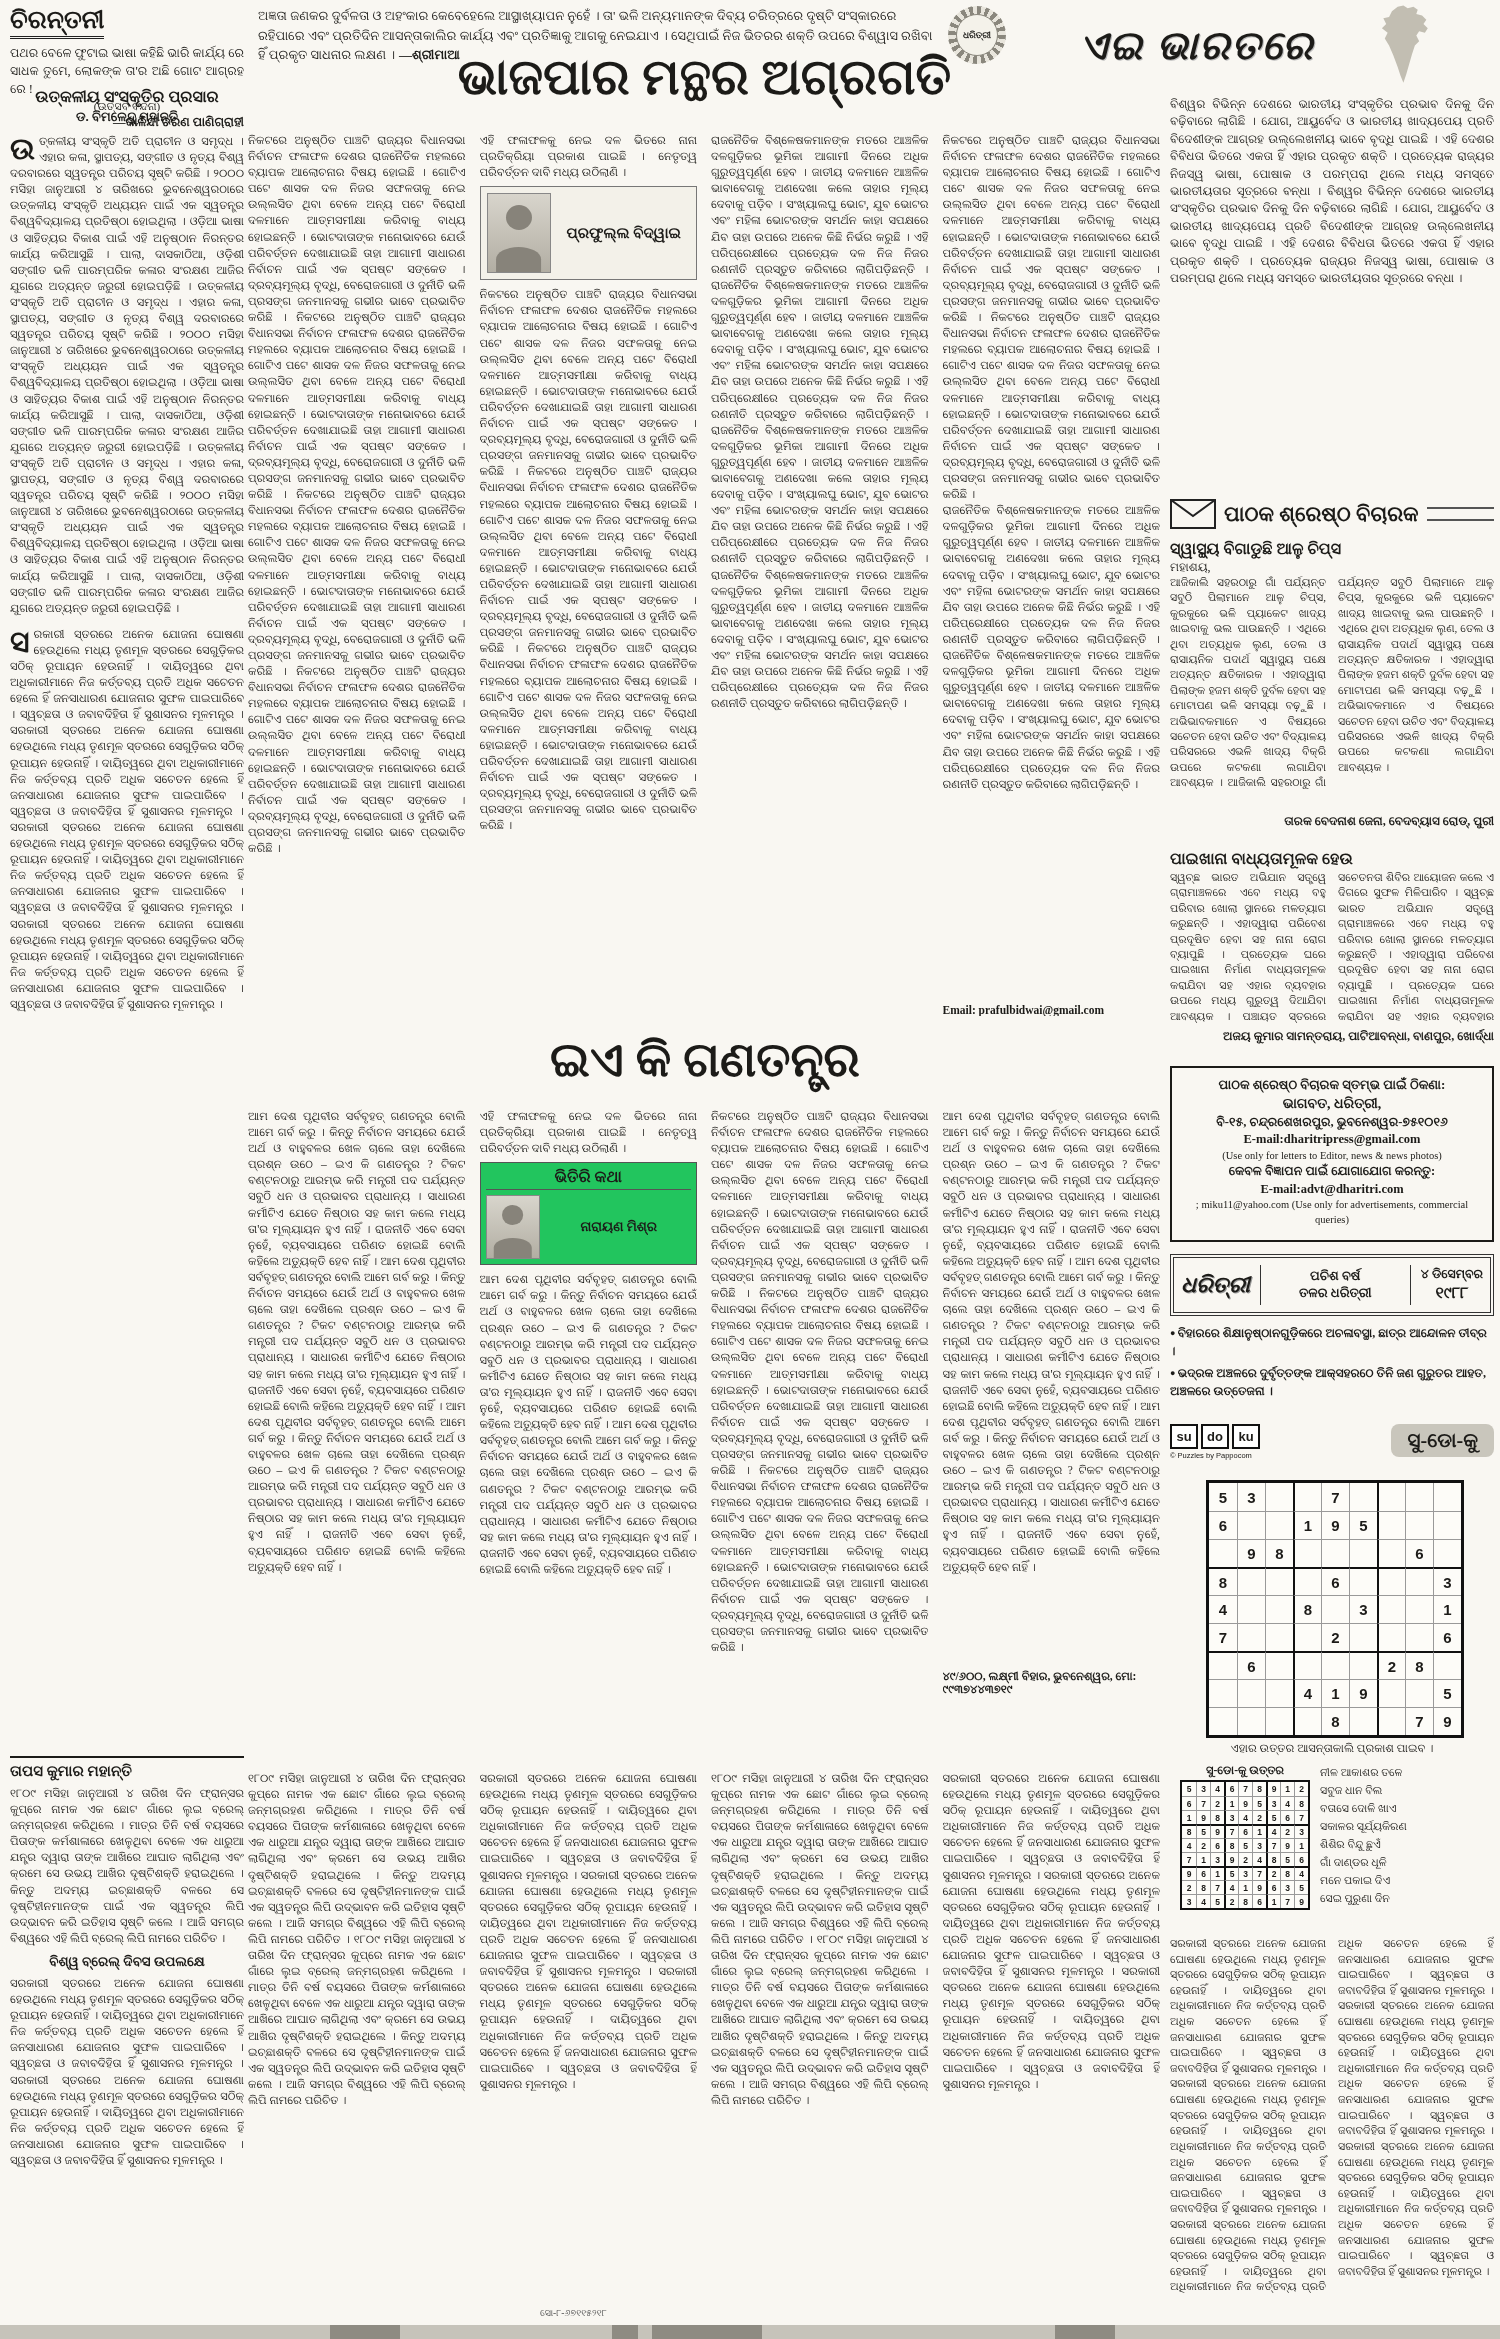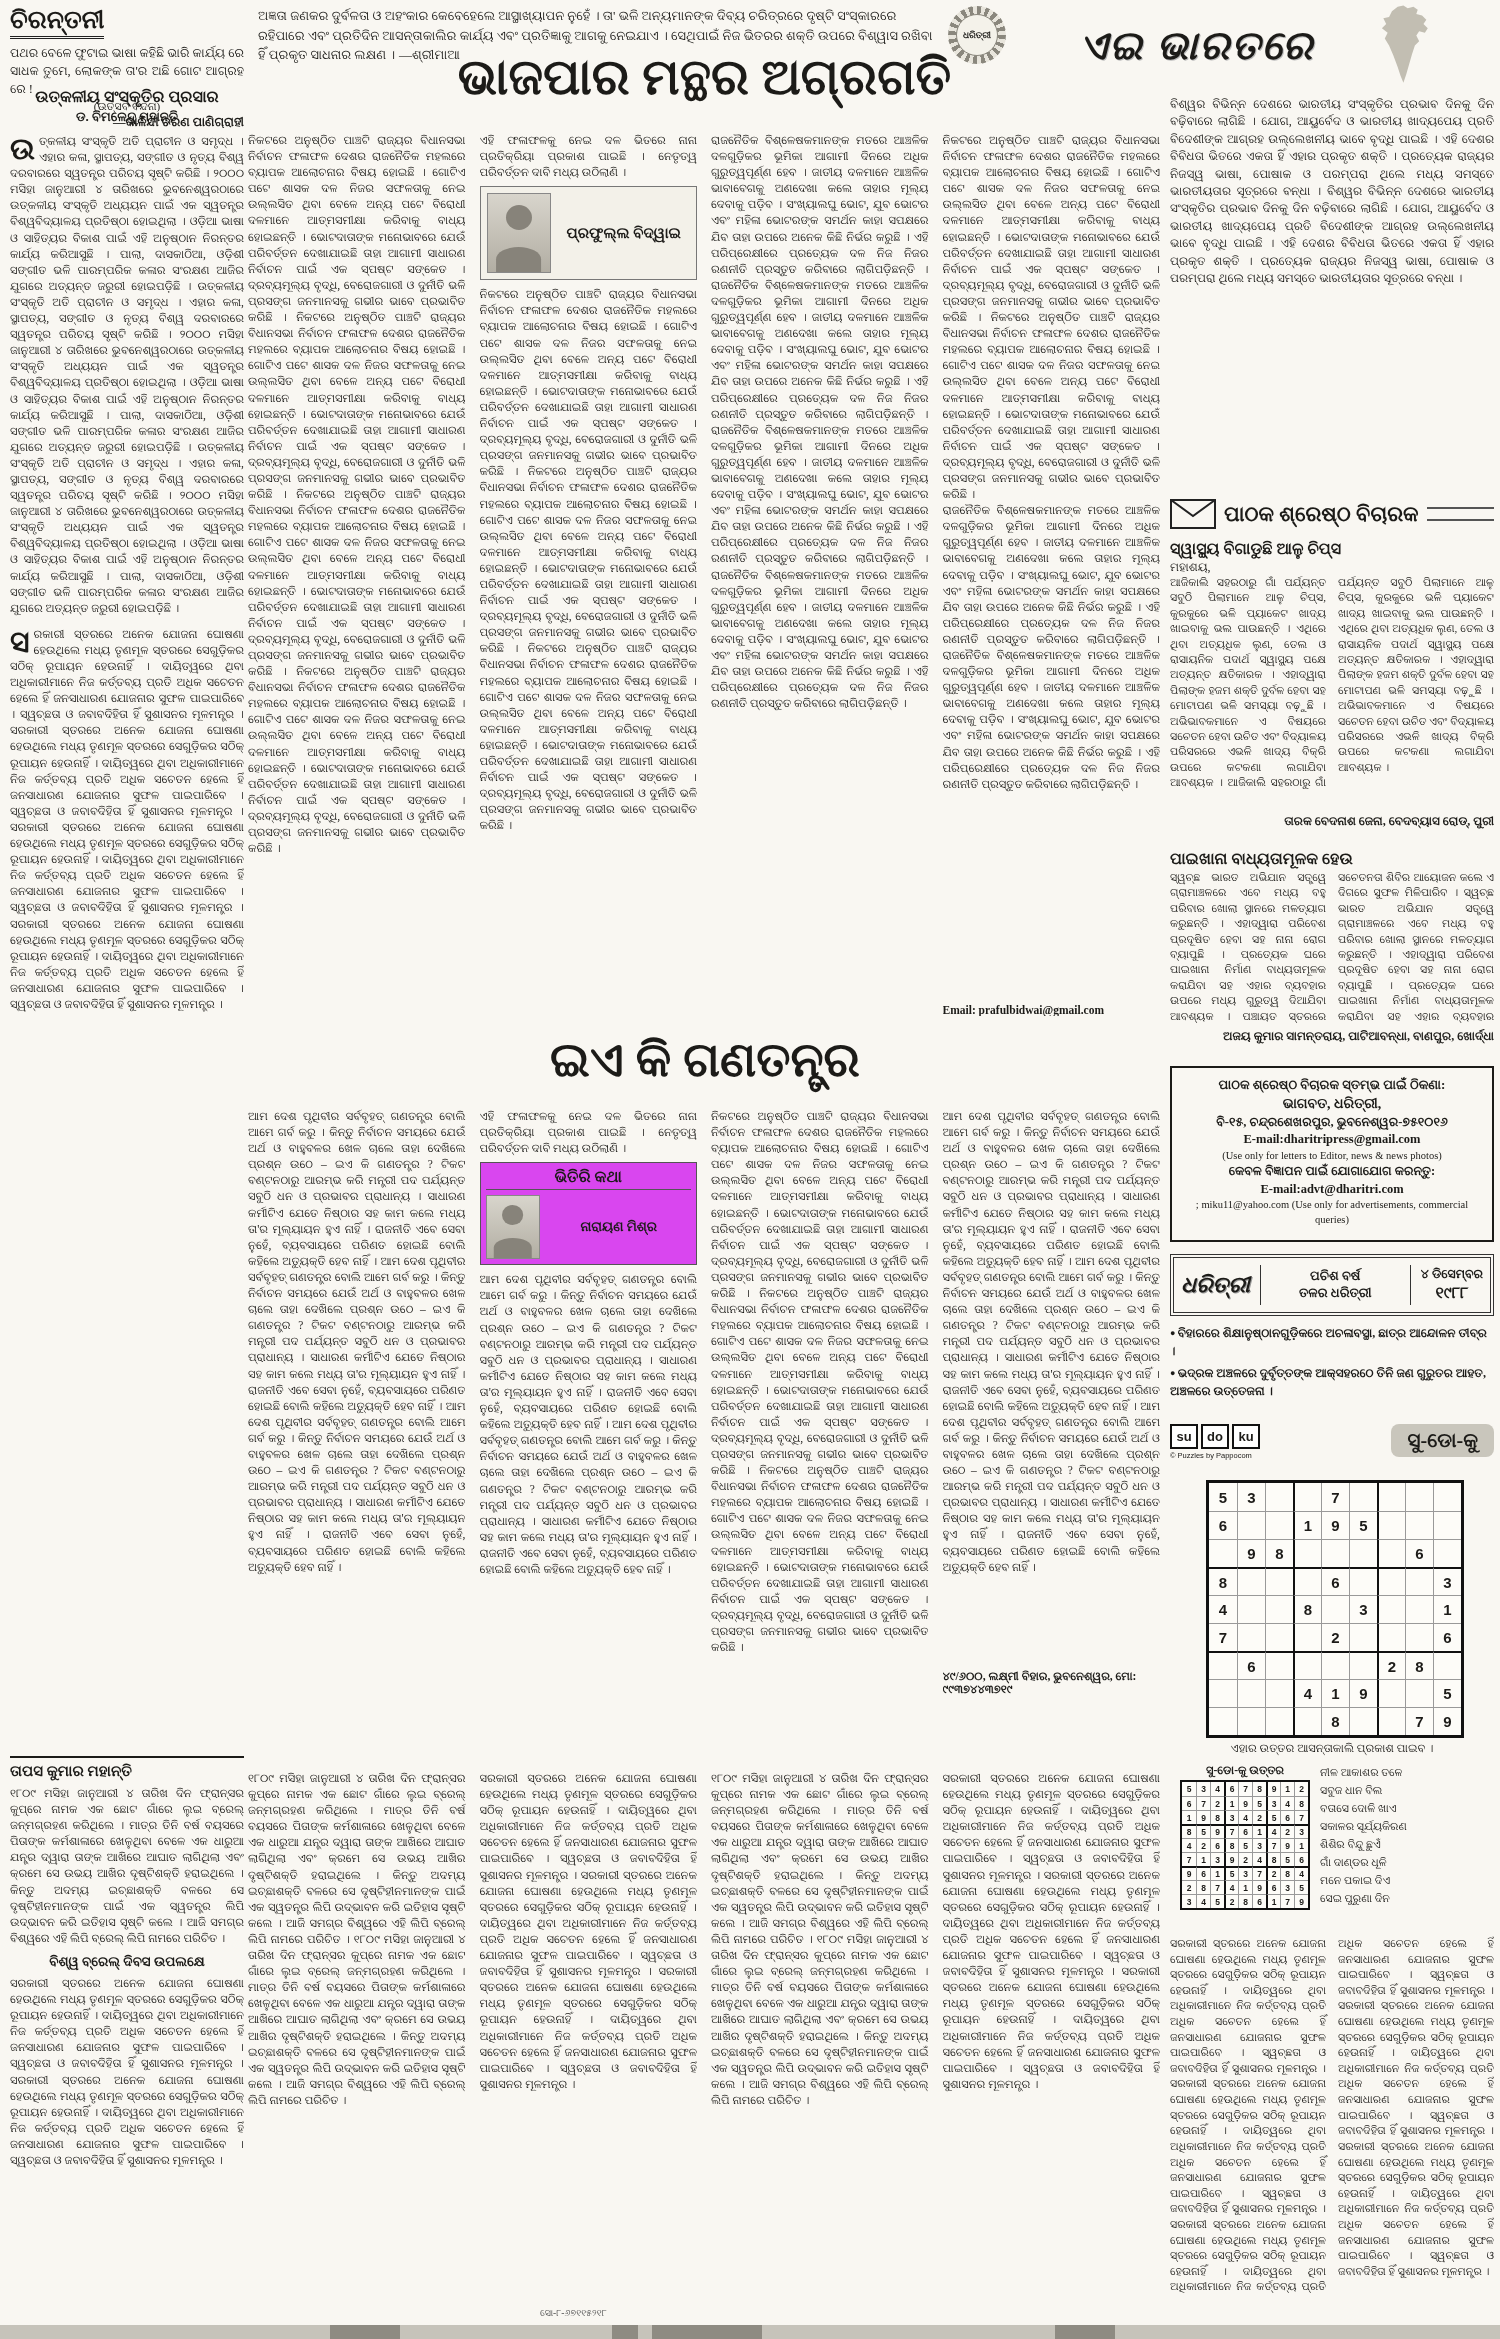--- a/index.html
+++ b/index.html
@@ -9,39 +9,39 @@
   .body-text{font-size:11.5px;line-height:1.4;text-align:justify;overflow:hidden;}
   .cols4{display:flex;gap:14px;}
   .col{flex:1 1 0;overflow:hidden;position:relative;}
   .dropcap::first-letter{font-size:30px;font-weight:bold;float:left;line-height:1;padding:1px 4px 0 0;}
   
   .ch-title{font-size:25px;font-weight:bold;border-bottom:3px double #222;display:inline-block;padding-bottom:1px;}
   .ch-quote{margin-top:5px;font-size:12.5px;line-height:1.45;text-align:justify;}
   .ch-src{font-size:11px;text-align:center;margin-top:2px;}
   .ch-attr{font-size:12.5px;font-weight:bold;text-align:right;margin-top:2px;}
   .cq-text{font-size:13px;line-height:1.5;text-align:justify;}
-  .cq-attr{font-weight:normal;margin-top:27px;}
+  .cq-attr{font-weight:bold;margin-top:27px;}
   .emblem{width:58px;height:58px;border-radius:50%;
           background:repeating-conic-gradient(#8a877d 0 9deg,#e8e5dc 9deg 18deg);
           display:flex;align-items:center;justify-content:center;}
   .emblem-inner{width:40px;height:40px;border-radius:50%;background:#f4f2ea;border:1px solid #8a877d;
                 display:flex;align-items:center;justify-content:center;font-size:9px;font-weight:bold;}
   .ei-text{position:absolute;left:4px;top:20px;font-size:40px;font-weight:bold;font-style:italic;
            letter-spacing:2px;text-shadow:1px 1px 0 #bbb;}
   
   .headline-xl{font-weight:bold;text-align:center;line-height:1.1;}
   
   .author-box{border:1px solid #777;background:#f3f1e9;display:flex;gap:7px;padding:6px;align-items:center;margin:6px 0;}
   .photo{background:linear-gradient(180deg,#d8d5cc,#b2aea3);position:relative;border:1px solid #888;flex:0 0 auto;}
   .photo::before{content:"";position:absolute;top:14%;left:50%;transform:translateX(-50%);
                  width:42%;height:32%;border-radius:50%;background:#87837a;}
   .photo::after{content:"";position:absolute;bottom:0;left:50%;transform:translateX(-50%);
                 width:74%;height:32%;border-radius:50% 50% 0 0;background:#87837a;}
   .author-name{font-size:15px;font-weight:bold;text-align:center;flex:1;}
-  .inset-box{border:1px solid #555;background:#d946ef;padding:5px;margin:6px 0;}
+  .inset-box{border:1px solid #555;background:#22c55e;padding:5px;margin:6px 0;}
   .bx-title{font-size:16px;font-weight:bold;text-align:center;border-bottom:1px solid #555;padding-bottom:3px;margin-bottom:5px;}
   .bx-row{display:flex;gap:7px;align-items:center;}
   
   .la-title{font-size:16px;font-weight:bold;text-align:center;margin-top:32px;}
   .la-author{font-size:13px;font-weight:bold;text-align:center;margin:3px 0 8px;}
   .byline{font-size:15px;font-weight:bold;margin-bottom:5px;}
   .subhead{font-size:13.5px;font-weight:bold;text-align:center;margin:8px 0 5px;}
   
   .lt-header{display:flex;align-items:center;gap:8px;}
   .lt-header .lines{flex:1;height:10px;border-top:2px solid #555;border-bottom:2px solid #555;}

